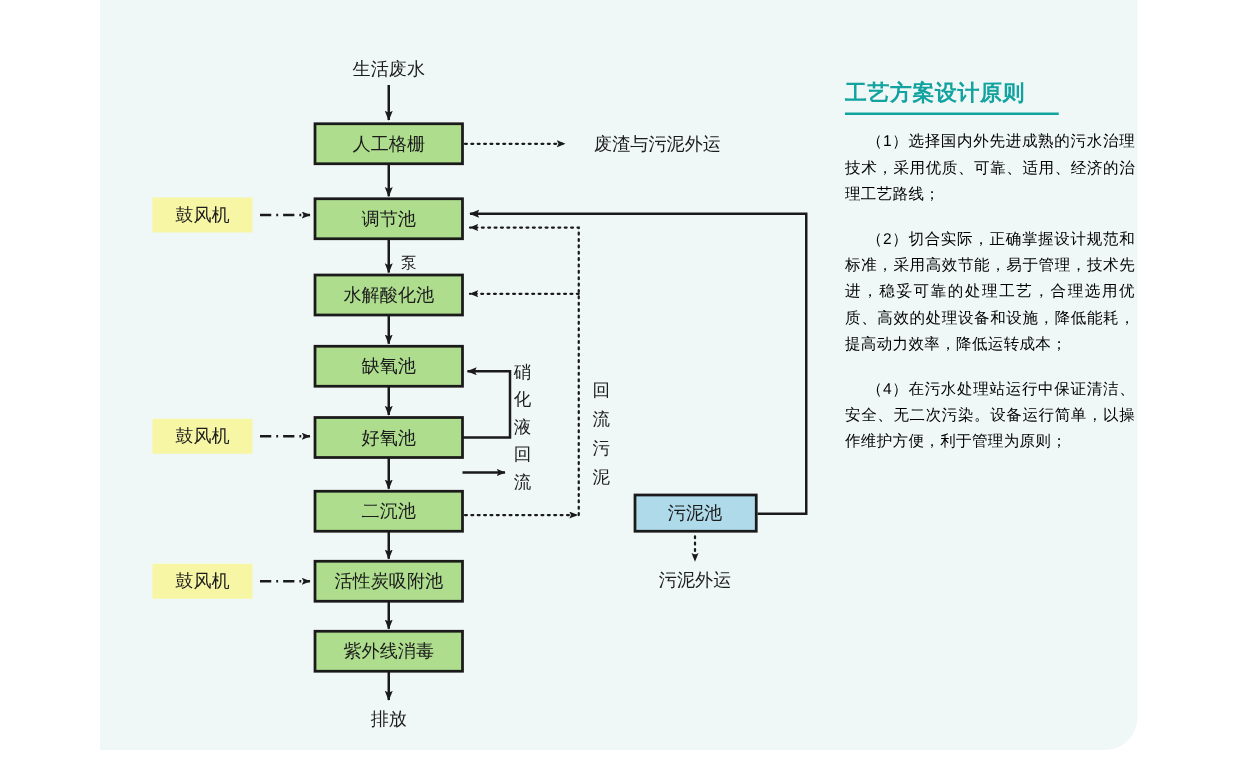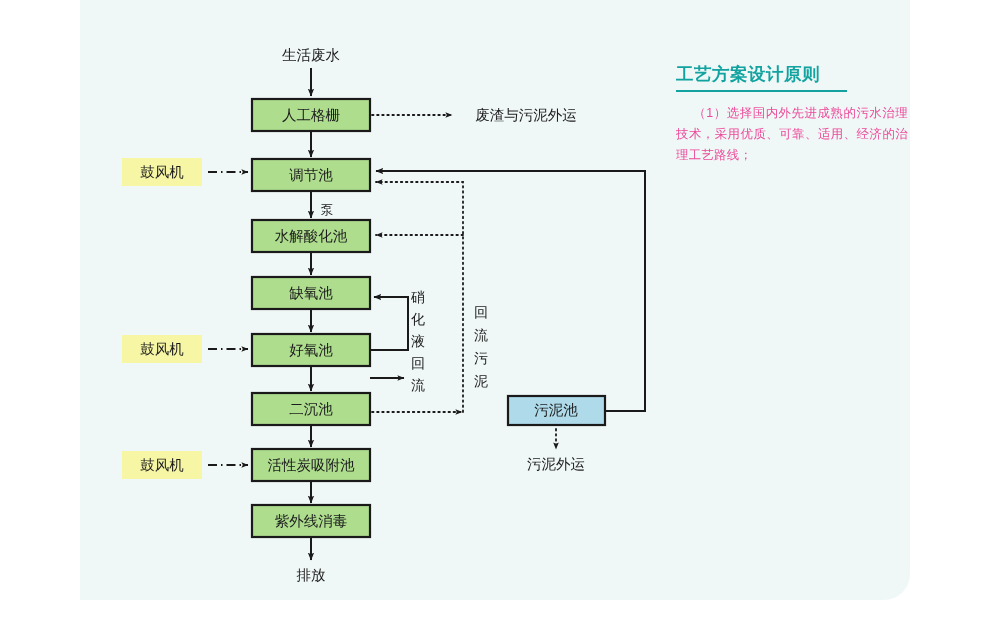--- a/index.html
+++ b/index.html
@@ -83,21 +83,21 @@
   #side-rule {
     height: 2px;
     background: #12a3a0;
     width: 171px;
     margin-bottom: 11px;
   }
   .para {
     font-family: "Liberation Sans", "DejaVu Sans", sans-serif;
     font-size: 12.4px;
     line-height: 21px;
-    color: #ec4899;
+    color: #000000;
     text-indent: 1.4em;
     margin: 0 0 15px 0;
     text-align: justify;
     letter-spacing: 0.3px;
   }
 </style>
 </head>
 <body>
 
 <div id="page">
@@ -219,15 +219,17 @@
     <text class="plainText" x="556" y="465">污泥外运</text>
 
     <path class="solidLine" d="M606,411 L645,411 L645,171 L376,171" marker-end="url(#arrow)"></path>
     <path class="solidLine" d="M645,171 L645,171"></path>
   </svg>
 
   <div id="sidepanel">
     <div id="side-title">工艺方案设计原则</div>
     <div id="side-rule"></div>
     <p class="para">（1）选择国内外先进成熟的污水治理技术，采用优质、可靠、适用、经济的治理工艺路线；</p>
+    <p class="para">（2）切合实际，正确掌握设计规范和标准，采用高效节能，易于管理，技术先进，稳妥可靠的处理工艺，合理选用优质、高效的处理设备和设施，降低能耗，提高动力效率，降低运转成本；</p>
+    <p class="para">（4）在污水处理站运行中保证清洁、安全、无二次污染。设备运行简单，以操作维护方便，利于管理为原则；</p>
   </div>
 
 </div>
 
 </body></html>

